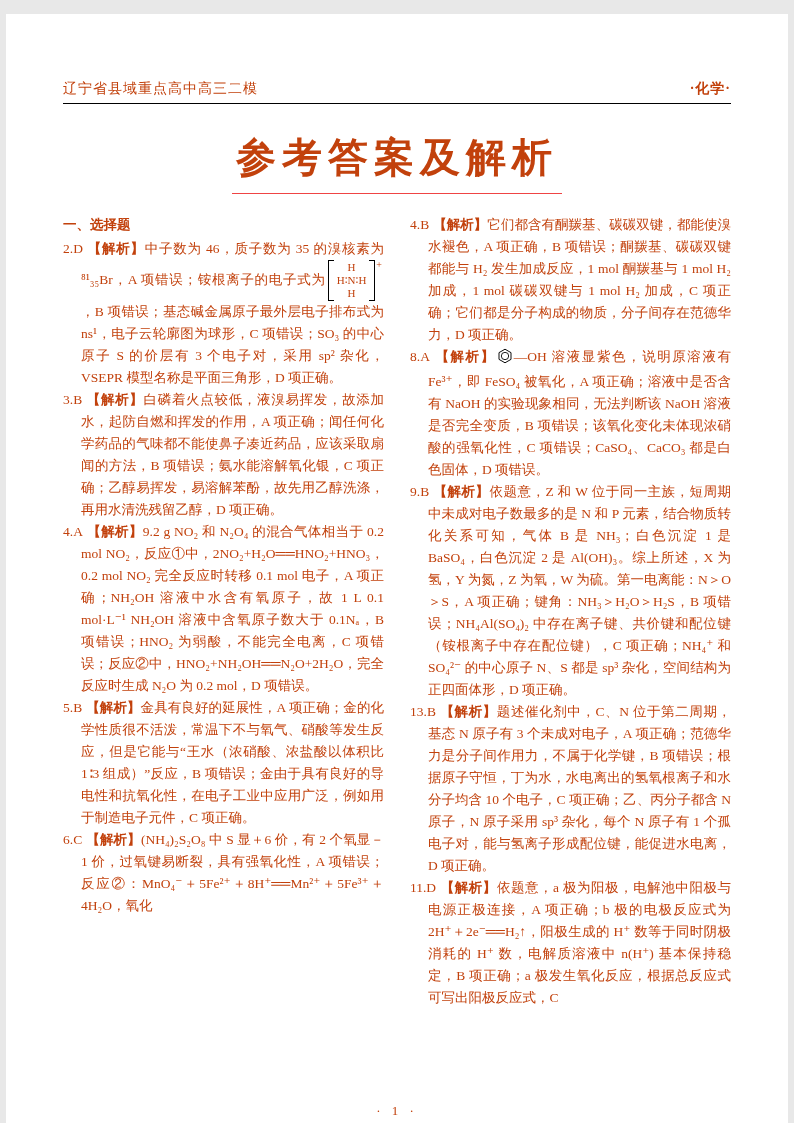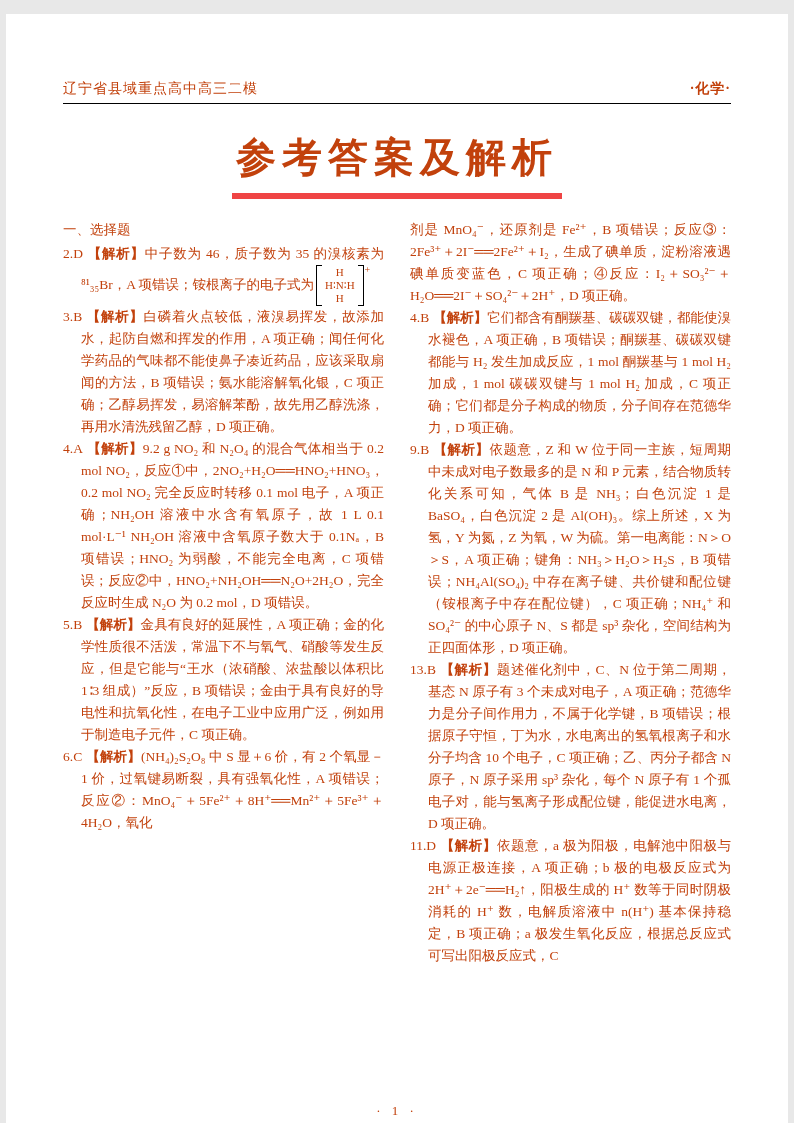--- a/index.html
+++ b/index.html
@@ -24,33 +24,33 @@
   .header-right { font-weight:bold; letter-spacing:1px; }
   h1.page-title {
     margin:26px 0 20px 0;
     text-align:center;
     font-size:40px;
     font-weight:bold;
     letter-spacing:6px;
   }
   .title-inner {
     display:inline-block;
-    border-bottom:6px solid #ef4444;
+    border-bottom:1px solid #ef4444;
     padding:0 4px 8px 4px;
   }
   .columns {
     display:flex;
     gap:26px;
     height:888px;
     overflow:hidden;
   }
   .col { flex:1 1 0; min-width:0; }
   p.sec {
     margin:0 0 2px 0;
-    font-weight:normal;
+    font-weight:bold;
     font-size:13.5px;
     line-height:22px;
   }
   p.item {
     margin:0;
     font-size:13.5px;
     line-height:22px;
     text-align:justify;
     padding-left:18px;
     text-indent:-18px;
@@ -109,36 +109,39 @@
 
       <p class="item"><span class="item-label">2.D</span><span class="item-tag">【解析】</span><span class="item-text">中子数为 46，质子数为 35 的溴核素为 ⁸¹₃₅Br，A 项错误；铵根离子的电子式为</span><span class="estruct">
             <span class="bracket lb"></span>
             <span class="estack">
               <span>H</span>
               <span>H∶N∶H</span>
               <span>H</span>
             </span>
             <span class="bracket rb"></span>
             <span class="echarge">+</span>
-          </span></p>
+          </span><span class="item-text">，B 项错误；基态碱金属原子最外层电子排布式为 ns¹，电子云轮廓图为球形，C 项错误；SO₃ 的中心原子 S 的价层有 3 个电子对，采用 sp² 杂化，VSEPR 模型名称是平面三角形，D 项正确。</span></p>
 
       <p class="item"><span class="item-label">3.B</span><span class="item-tag">【解析】</span><span class="item-text">白磷着火点较低，液溴易挥发，故添加水，起防自燃和挥发的作用，A 项正确；闻任何化学药品的气味都不能使鼻子凑近药品，应该采取扇闻的方法，B 项错误；氨水能溶解氧化银，C 项正确；乙醇易挥发，易溶解苯酚，故先用乙醇洗涤，再用水清洗残留乙醇，D 项正确。</span></p>
 
       <p class="item"><span class="item-label">4.A</span><span class="item-tag">【解析】</span><span class="item-text">9.2 g NO₂ 和 N₂O₄ 的混合气体相当于 0.2 mol NO₂，反应①中，2NO₂+H₂O══HNO₂+HNO₃，0.2 mol NO₂ 完全反应时转移 0.1 mol 电子，A 项正确；NH₂OH 溶液中水含有氧原子，故 1 L 0.1 mol·L⁻¹ NH₂OH 溶液中含氧原子数大于 0.1Nₐ，B 项错误；HNO₂ 为弱酸，不能完全电离，C 项错误；反应②中，HNO₂+NH₂OH══N₂O+2H₂O，完全反应时生成 N₂O 为 0.2 mol，D 项错误。</span></p>
 
       <p class="item"><span class="item-label">5.B</span><span class="item-tag">【解析】</span><span class="item-text">金具有良好的延展性，A 项正确；金的化学性质很不活泼，常温下不与氧气、硝酸等发生反应，但是它能与“王水（浓硝酸、浓盐酸以体积比 1∶3 组成）”反应，B 项错误；金由于具有良好的导电性和抗氧化性，在电子工业中应用广泛，例如用于制造电子元件，C 项正确。</span></p>
 
       <p class="item"><span class="item-label">6.C</span><span class="item-tag">【解析】</span><span class="item-text">(NH₄)₂S₂O₈ 中 S 显＋6 价，有 2 个氧显－1 价，过氧键易断裂，具有强氧化性，A 项错误；反应②：MnO₄⁻＋5Fe²⁺＋8H⁺══Mn²⁺＋5Fe³⁺＋4H₂O，氧化</span></p>
     </div>
 
     <div class="col">
-      <p class="item cont">剂是 MnO₄⁻，还原剂是 Fe²⁺，B 项错误；反应③：2Fe³⁺＋2I⁻══2Fe²⁺＋I₂，生成了碘单质，淀粉溶液遇碘单质变蓝色，C 项正确；④反应：I₂＋SO₃²⁻＋H₂O══2I⁻＋SO₄²⁻＋2H⁺，D 项正确。</p>
 
       <p class="item"><span class="item-label">4.B</span><span class="item-tag">【解析】</span><span class="item-text">它们都含有酮羰基、碳碳双键，都能使溴水褪色，A 项正确，B 项错误；酮羰基、碳碳双键都能与 H₂ 发生加成反应，1 mol 酮羰基与 1 mol H₂ 加成，1 mol 碳碳双键与 1 mol H₂ 加成，C 项正确；它们都是分子构成的物质，分子间存在范德华力，D 项正确。</span></p>
 
+      <p class="item"><span class="item-label">8.A</span><span class="item-tag">【解析】</span><span class="phenol"><svg width="16" height="16" viewBox="0 0 20 20">
+              <polygon points="10,1.5 17.5,5.8 17.5,14.2 10,18.5 2.5,14.2 2.5,5.8" fill="none" stroke="#000" stroke-width="1.2"></polygon>
+              <circle cx="10" cy="10" r="4.6" fill="none" stroke="#000" stroke-width="1.1"></circle>
+            </svg></span><span class="item-text">—OH 溶液显紫色，说明原溶液有 Fe³⁺，即 FeSO₄ 被氧化，A 项正确；溶液中是否含有 NaOH 的实验现象相同，无法判断该 NaOH 溶液是否完全变质，B 项错误；该氧化变化未体现浓硝酸的强氧化性，C 项错误；CaSO₄、CaCO₃ 都是白色固体，D 项错误。</span></p>
 
       <p class="item"><span class="item-label">9.B</span><span class="item-tag">【解析】</span><span class="item-text">依题意，Z 和 W 位于同一主族，短周期中未成对电子数最多的是 N 和 P 元素，结合物质转化关系可知，气体 B 是 NH₃；白色沉淀 1 是 BaSO₄，白色沉淀 2 是 Al(OH)₃。综上所述，X 为氢，Y 为氮，Z 为氧，W 为硫。第一电离能：N＞O＞S，A 项正确；键角：NH₃＞H₂O＞H₂S，B 项错误；NH₄Al(SO₄)₂ 中存在离子键、共价键和配位键（铵根离子中存在配位键），C 项正确；NH₄⁺ 和 SO₄²⁻ 的中心原子 N、S 都是 sp³ 杂化，空间结构为正四面体形，D 项正确。</span></p>
 
       <p class="item"><span class="item-label">13.B</span><span class="item-tag">【解析】</span><span class="item-text">题述催化剂中，C、N 位于第二周期，基态 N 原子有 3 个未成对电子，A 项正确；范德华力是分子间作用力，不属于化学键，B 项错误；根据原子守恒，丁为水，水电离出的氢氧根离子和水分子均含 10 个电子，C 项正确；乙、丙分子都含 N 原子，N 原子采用 sp³ 杂化，每个 N 原子有 1 个孤电子对，能与氢离子形成配位键，能促进水电离，D 项正确。</span></p>
 
       <p class="item"><span class="item-label">11.D</span><span class="item-tag">【解析】</span><span class="item-text">依题意，a 极为阳极，电解池中阳极与电源正极连接，A 项正确；b 极的电极反应式为 2H⁺＋2e⁻══H₂↑，阳极生成的 H⁺ 数等于同时阴极消耗的 H⁺ 数，电解质溶液中 n(H⁺) 基本保持稳定，B 项正确；a 极发生氧化反应，根据总反应式可写出阳极反应式，C</span></p>
     </div>
 
   </div>
 

